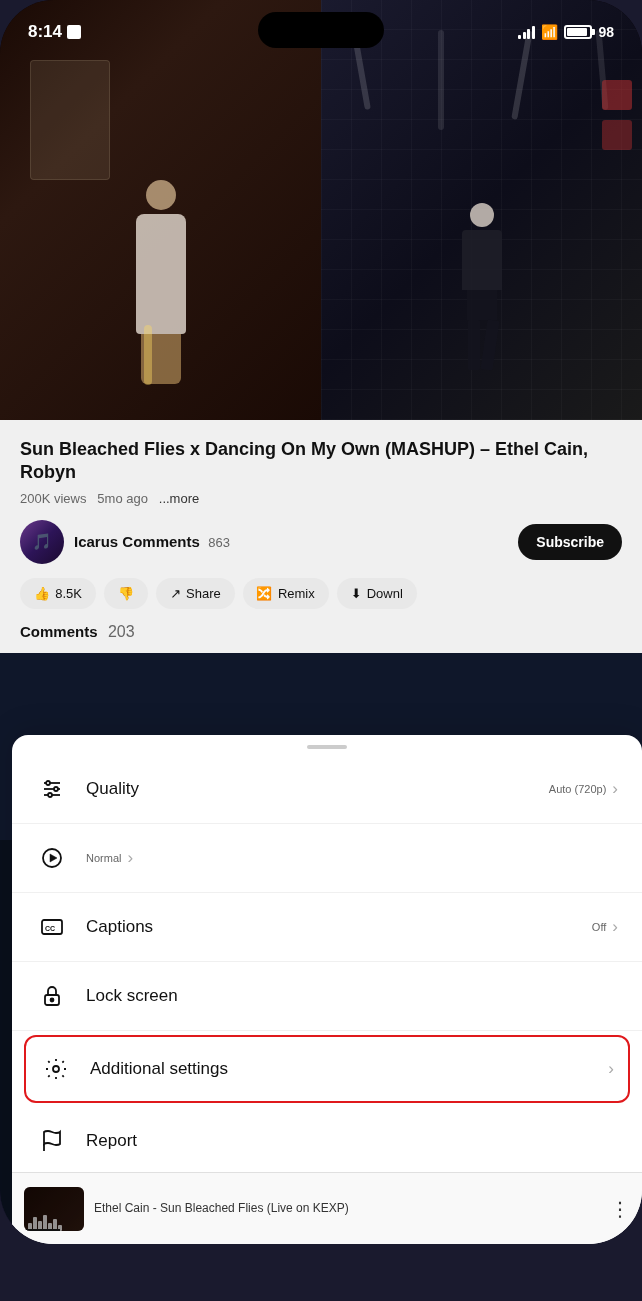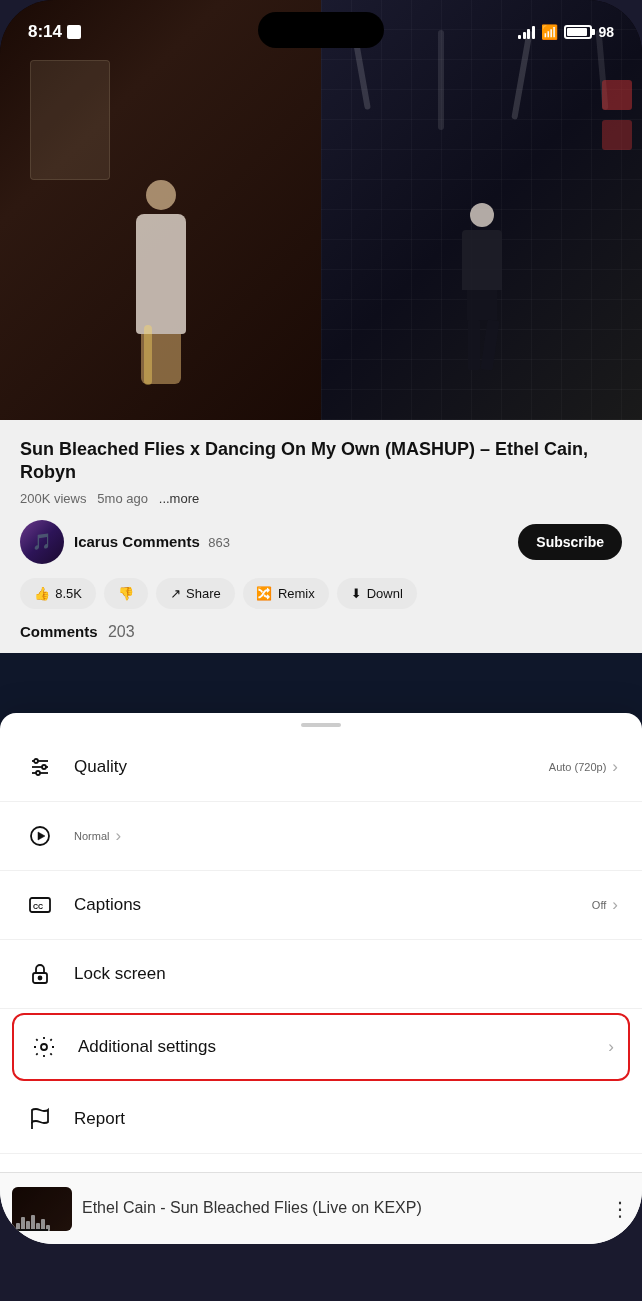--- a/index.html
+++ b/index.html
@@ -259,25 +259,25 @@
     .comments-count {
       font-weight: 400;
       color: #666;
       margin-left: 6px;
     }
 
     
     .bottom-sheet {
       position: absolute;
       bottom: 0;
-      left: 0;
+      left: 12px;
       right: 0;
       background: white;
       border-radius: 16px 16px 0 0;
-      padding-bottom: 90px;
+      padding-bottom: 68px;
       box-shadow: 0 -4px 30px rgba(0,0,0,0.15);
     }
 
     .sheet-handle {
       width: 40px;
       height: 4px;
       background: #ccc;
       border-radius: 2px;
       margin: 10px auto 6px;
     }
@@ -376,21 +376,21 @@
     }
 
     .mini-thumb-bar {
       background: rgba(255,255,255,0.8);
       width: 4px;
       border-radius: 1px;
     }
 
     .mini-title {
       flex: 1;
-      font-size: 16px;
+      font-size: 12px;
       color: #333;
       line-height: 1.3;
       overflow: hidden;
     }
 
     .mini-progress {
       position: absolute;
       bottom: 0;
       left: 0;
       width: 60%;

